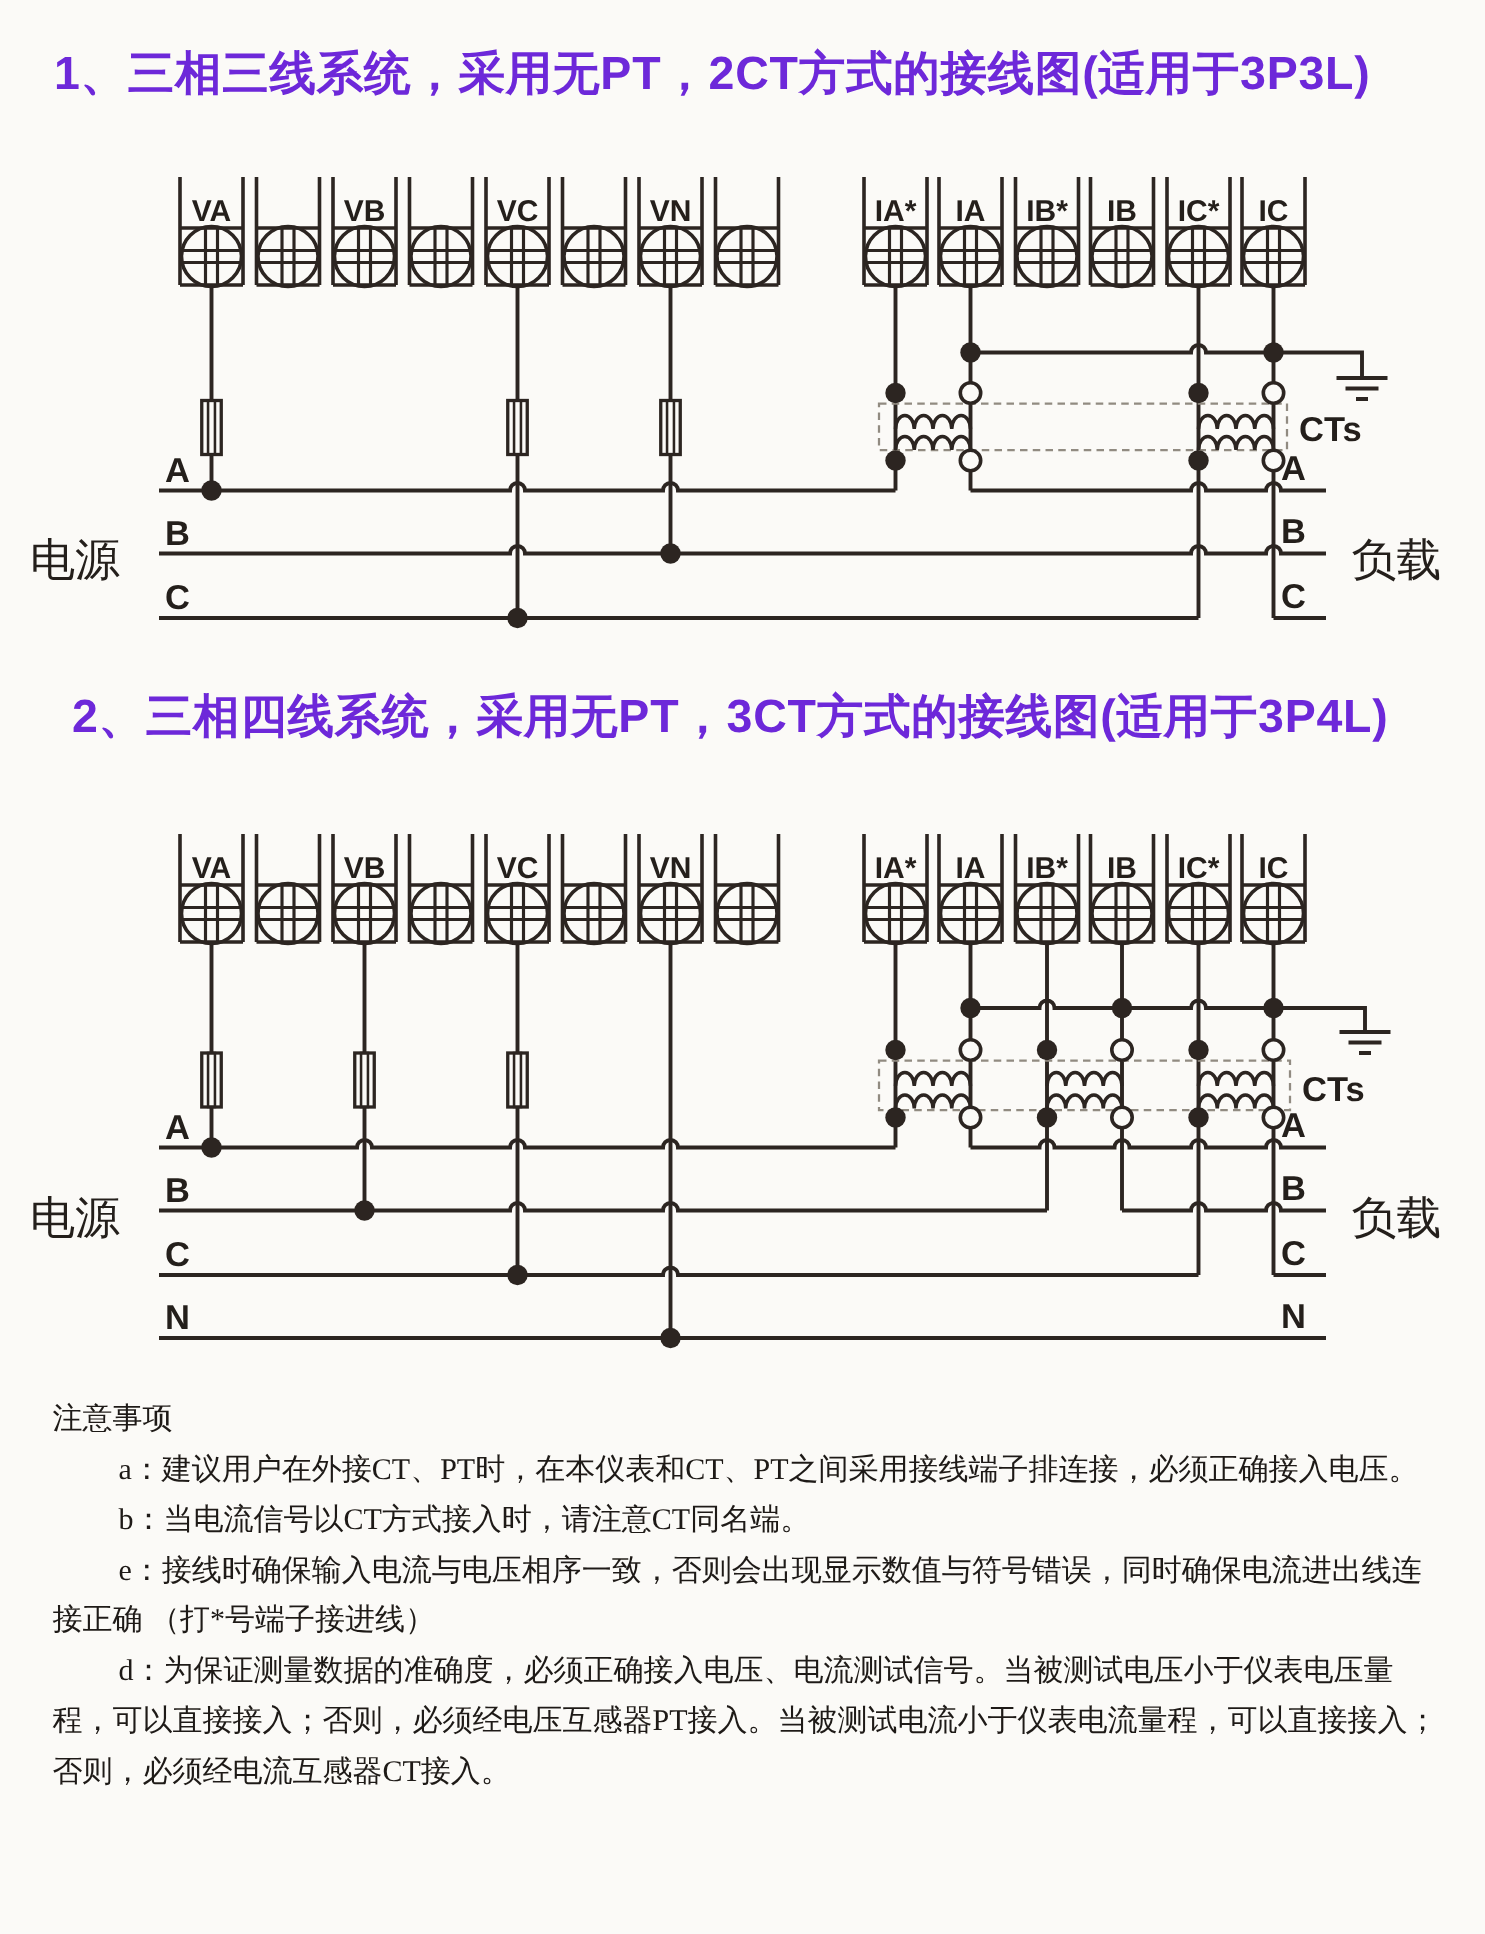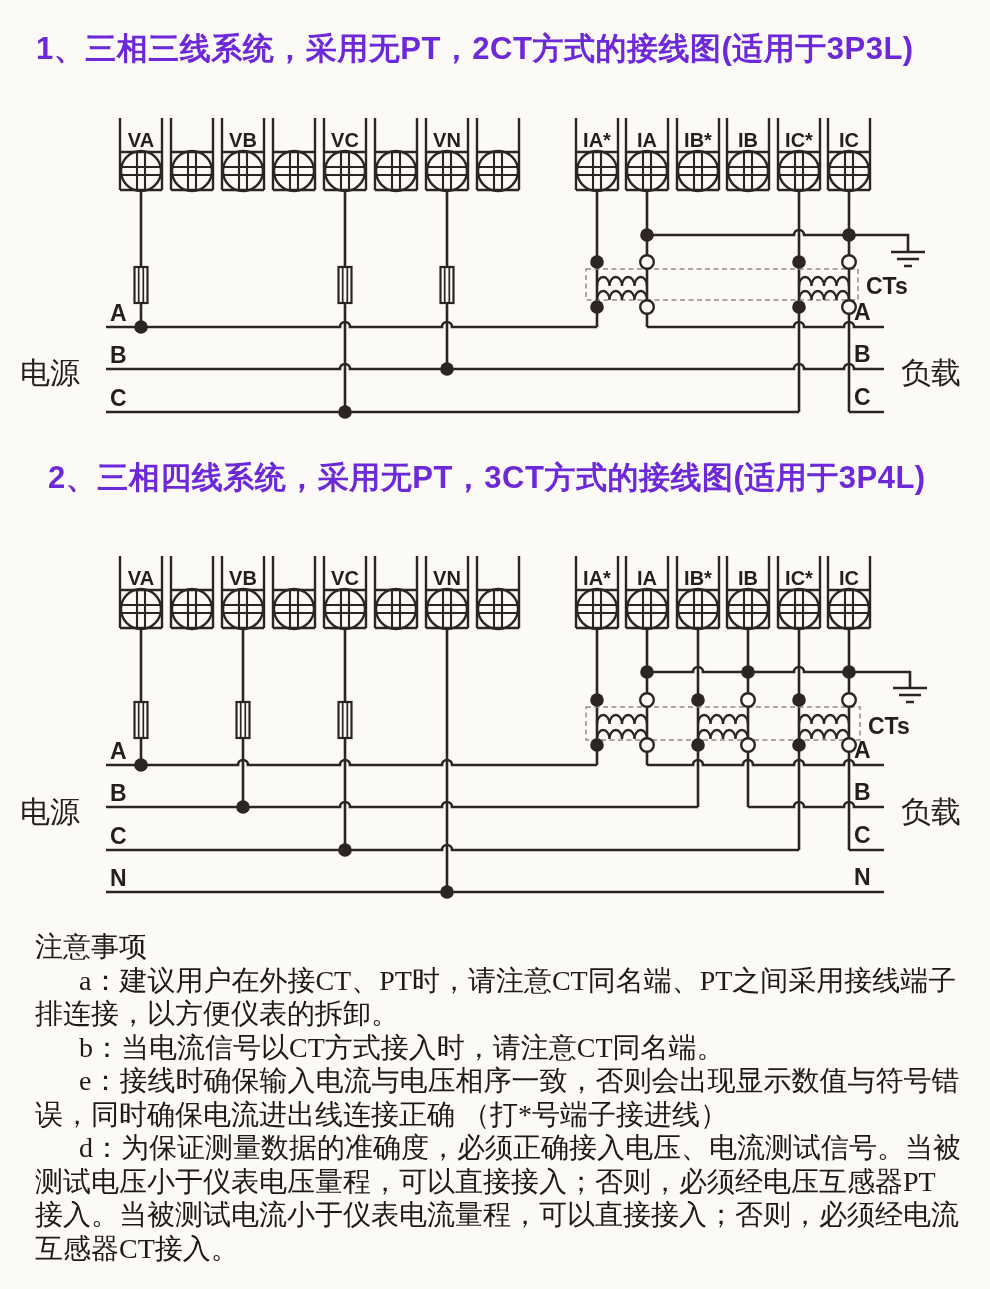--- a/index.html
+++ b/index.html
@@ -26,21 +26,21 @@
   .fuse-i{fill:none;stroke:#2c2521;stroke-width:1.7;}
   .dot{fill:#2c2521;stroke:none;}
   .odot{fill:#fbfaf7;stroke:#2c2521;stroke-width:2.4;}
   .tlabel{font-family:"Liberation Sans",sans-serif;font-size:20px;font-weight:bold;
           fill:#241f1b;text-anchor:middle;}
   .pline{font-family:"Liberation Sans",sans-serif;font-size:23px;font-weight:bold;fill:#241f1b;}
   .cts{font-family:"Liberation Sans",sans-serif;font-size:23px;font-weight:bold;fill:#241f1b;}
   .cjk{font-family:"Liberation Serif",serif;font-size:30px;fill:#241f1b;}
   .notes{
     position:absolute;left:35px;top:930px;width:926px;
-    font-family:"Liberation Serif",serif;font-size:28px;line-height:33.5px;
+    font-family:"Liberation Serif",serif;font-size:20px;line-height:33.5px;
     color:#1e1a17;
   }
   .notes p{margin:0;}
   .notes p.np{text-indent:44px;}
 </style>
 </head>
 <body>
 
 <div id="title1" class="title">1、三相三线系统，采用无PT，2CT方式的接线图(适用于3P3L)</div>
 <div id="title2" class="title">2、三相四线系统，采用无PT，3CT方式的接线图(适用于3P4L)</div>
@@ -252,17 +252,17 @@
     <text class="pline" x="854" y="843">C</text>
     <text class="pline" x="854" y="885">N</text>
     <text class="cts" x="868" y="734">CTs</text>
     <text class="cjk" x="20" y="822">电源</text>
     <text class="cjk" x="901" y="822">负载</text>
   </g>
 </svg>
 
 <div class="notes">
   <p>注意事项</p>
-  <p class="np">a：建议用户在外接CT、PT时，请注意CT同名端、PT之间采用接线端子排连接，以方便仪表的拆卸。</p>
+  <p class="np">a：建议用户在外接CT、PT时，在本仪表和CT、PT之间采用接线端子排连接，必须正确接入电压。</p>
   <p class="np">b：当电流信号以CT方式接入时，请注意CT同名端。</p>
   <p class="np">e：接线时确保输入电流与电压相序一致，否则会出现显示数值与符号错误，同时确保电流进出线连接正确 （打*号端子接进线）</p>
   <p class="np">d：为保证测量数据的准确度，必须正确接入电压、电流测试信号。当被测试电压小于仪表电压量程，可以直接接入；否则，必须经电压互感器PT接入。当被测试电流小于仪表电流量程，可以直接接入；否则，必须经电流互感器CT接入。</p>
 </div>
 
 </body></html>

